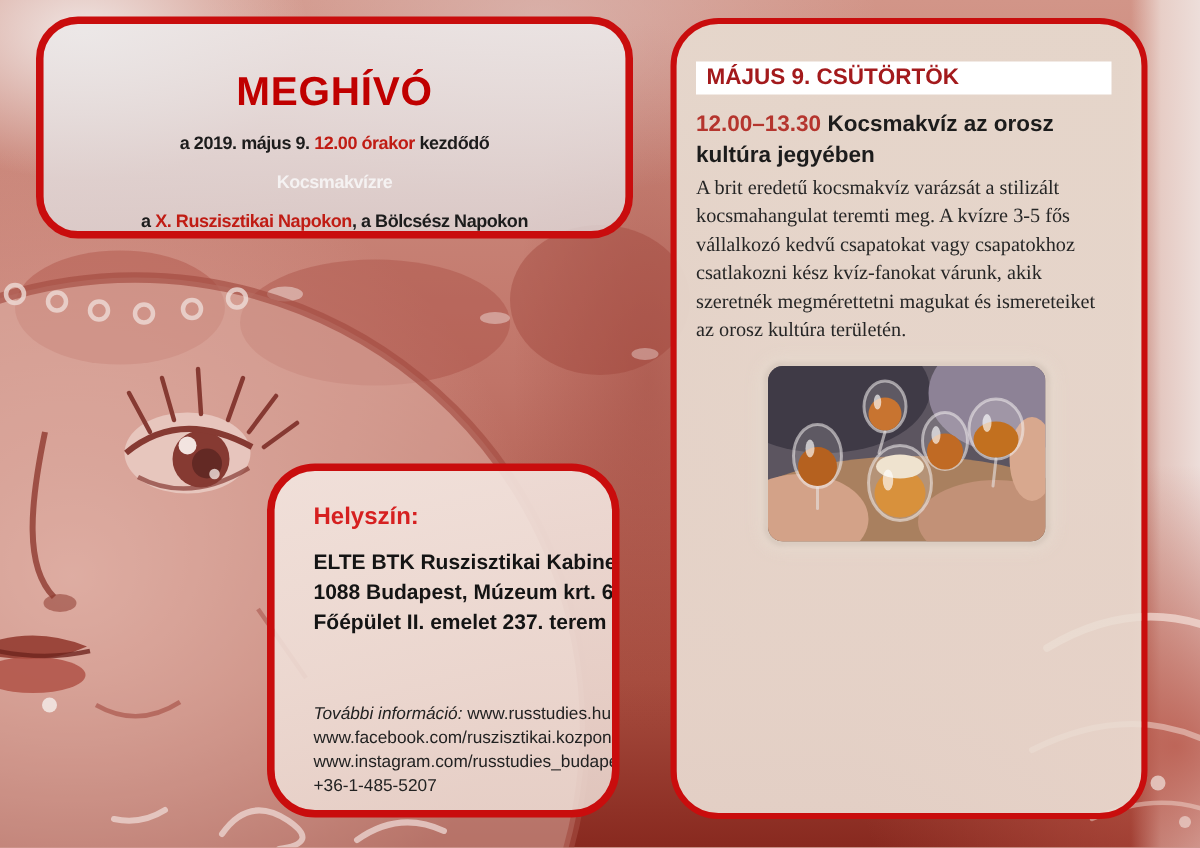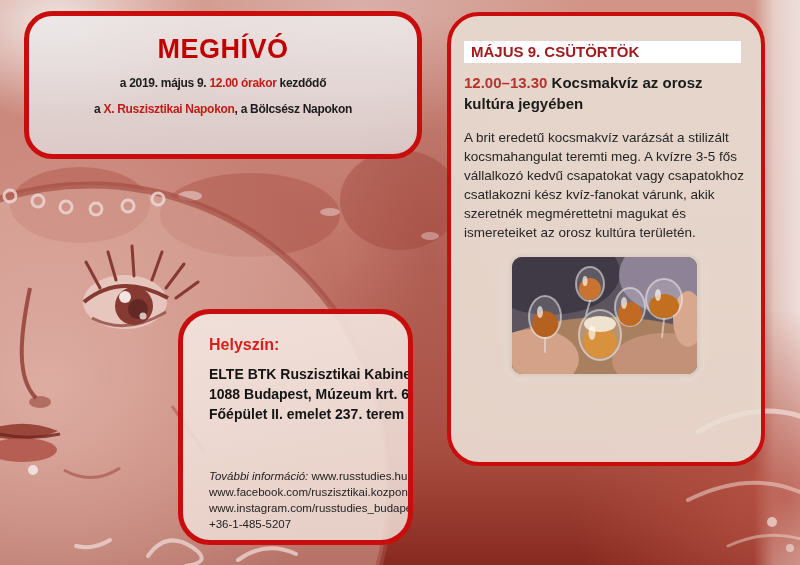--- a/index.html
+++ b/index.html
@@ -18,45 +18,45 @@
       linear-gradient(to bottom, #d29588 0%, #c07468 45%, #a84e40 80%, #88291f 100%);
   }
 
   .bg-art { position:absolute; left:0; top:0; width:800px; height:565px; pointer-events:none; }
 
   .rbox { position:absolute; border:5px solid #c90d0d; }
 
   
   .top-box { left:24px; top:11px; width:398px; height:148px; border-radius:28px;
     background:linear-gradient(rgba(236,232,232,0.9), rgba(223,216,216,0.82));
-    text-align:center; padding-top:18px; overflow:hidden; }
+    text-align:center; padding-top:30px; overflow:hidden; }
   .inv-title { font-size:27px; font-weight:bold; color:#c00000; letter-spacing:0.5px; margin-bottom:5px; }
   .inv-line { font-size:12px; font-weight:bold; color:#1c1c1c; line-height:26px; letter-spacing:-0.3px; white-space:nowrap; }
   .inv-line .red { color:#c01c14; }
   .inv-line.white { color:#f5f2f2; }
 
   
   .left-box { left:178px; top:309px; width:235px; height:236px; border-radius:32px;
     background:linear-gradient(rgba(243,230,224,0.9), rgba(238,222,214,0.85));
     padding:22px 0 0 26px; overflow:hidden; }
   .loc-heading { font-size:16px; font-weight:bold; color:#d62020; margin-bottom:10px; }
   .loc-line { font-size:14px; font-weight:bold; color:#141414; line-height:20px; white-space:nowrap; }
   .info-block { margin-top:44px; }
   .info-line { font-size:11.5px; color:#222; line-height:16px; white-space:nowrap; }
   .info-line .italic { font-style:italic; }
 
   
-  .right-panel { left:447px; top:12px; width:318px; height:454px; border-width:4px; border-radius:32px;
+  .right-panel { left:447px; top:12px; width:318px; height:534px; border-width:4px; border-radius:32px;
     background:linear-gradient(rgba(230,217,206,0.94), rgba(236,224,214,0.9));
     padding:25px 16px 0 13px; overflow:hidden; }
   .day-bar { background:#ffffff; height:22px; line-height:22px; padding-left:7px; margin-right:4px;
     font-size:15px; font-weight:bold; color:#a31a1c; white-space:nowrap; }
   .program-heading { margin-top:9px; font-size:15px; font-weight:bold; color:#1c1c1c; line-height:21px; }
   .program-heading .time { color:#b5352e; }
-  .para { margin-top:14px; font-size:13.5px; color:#262626; line-height:19px; }
+  .para { margin-top:1px; font-size:13.5px; color:#262626; line-height:19px;font-family:Liberation Serif, serif; }
   .para.bold { font-weight:bold; color:#1a1a1a; }
   .email-link { text-decoration:underline; color:#262626; }
 
   .photo { width:185px; height:117px; margin:15px auto 0; border-radius:10px; overflow:hidden;
     box-shadow:0 0 10px 6px rgba(230,217,206,0.95), 0 0 3px 2px rgba(90,60,50,0.45); }
   .photo svg { display:block; }
 </style>
 </head>
 <body>
 
@@ -121,20 +121,21 @@
       <path d="M688 500 Q748 470 800 492" stroke-width="4" opacity="0.5"></path>
       <path d="M728 546 Q768 528 804 540" stroke-width="3" opacity="0.45"></path>
     </g>
     <circle cx="772" cy="522" r="5" fill="#e9cfc8" opacity="0.85"></circle>
     <circle cx="790" cy="548" r="4" fill="#e9cfc8" opacity="0.75"></circle>
   </svg>
 
   <div class="rbox top-box">
     <div class="inv-title">MEGHÍVÓ</div>
     <div class="inv-line"><span>a 2019. május 9. </span><span class="red">12.00 órakor</span><span> kezdődő</span></div>
+    <div class="inv-line white">Kocsmakvízre</div>
     <div class="inv-line"><span>a </span><span class="red">X. Ruszisztikai Napokon</span><span>, a Bölcsész Napokon</span></div>
   </div>
 
   <div class="rbox left-box">
     <div class="loc-heading">Helyszín:</div>
     <div class="loc-line">ELTE BTK Ruszisztikai Kabinet</div>
     <div class="loc-line">1088 Budapest, Múzeum krt. 6-8.</div>
     <div class="loc-line">Főépület II. emelet 237. terem</div>
     <div class="info-block">
       <div class="info-line"><span class="italic">További információ:</span><span> www.russtudies.hu</span></div>

